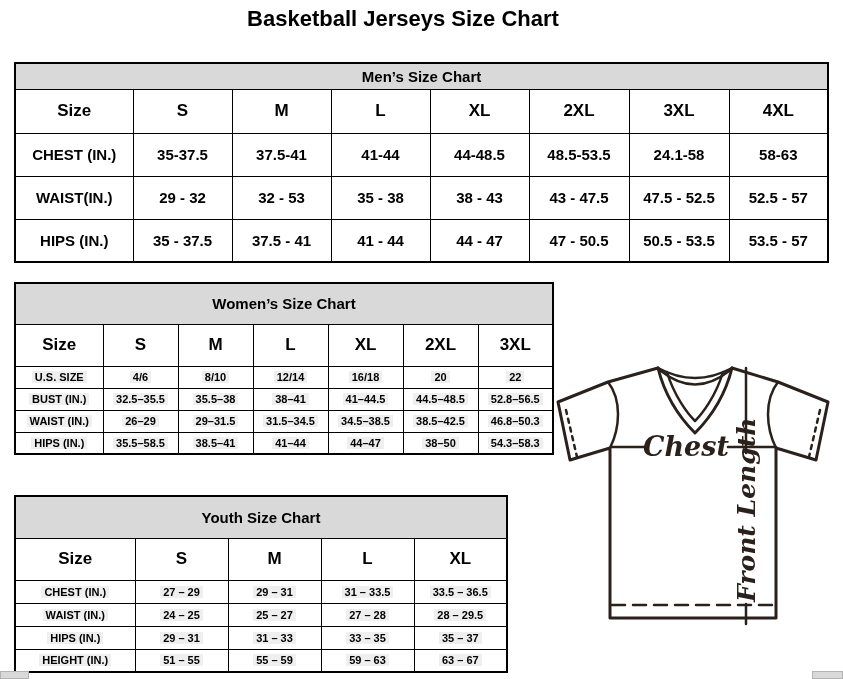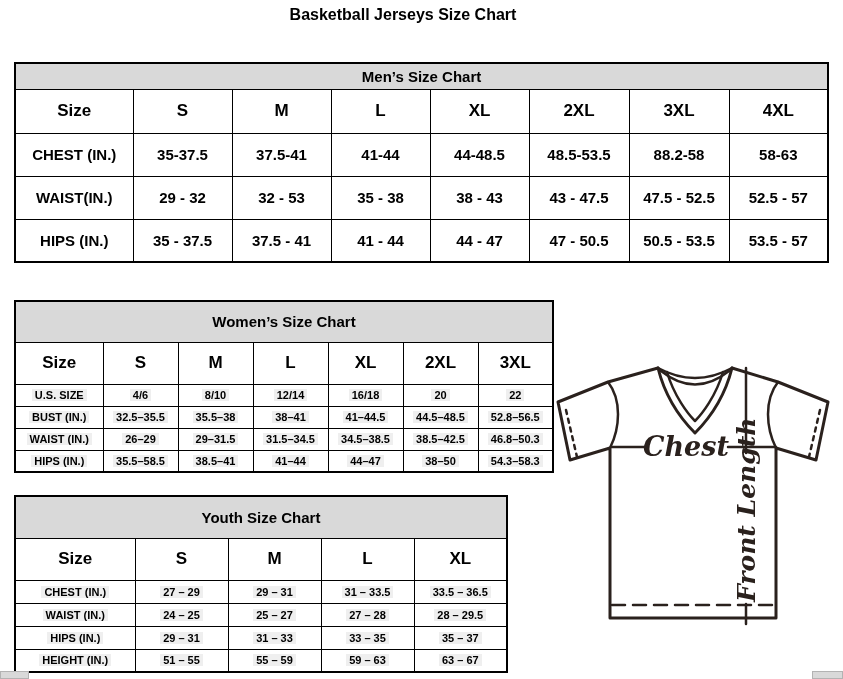--- a/index.html
+++ b/index.html
@@ -3,39 +3,39 @@
 <meta charset="utf-8">
 <style>
   html,body{margin:0;padding:0;}
   body{
     width:843px;height:679px;position:relative;background:#ffffff;
     font-family:"Liberation Sans","DejaVu Sans",sans-serif;color:#000;
     overflow:hidden;
   }
   .page-title{
     position:absolute;top:6px;left:0;width:806px;text-align:center;
-    font-size:16px;font-weight:bold;
+    font-size:22px;font-weight:bold;
   }
   table.chart{
     position:absolute;border-collapse:collapse;table-layout:fixed;
     border:2px solid #000;
   }
   table.chart th,table.chart td{
     border:1.5px solid #000;text-align:center;vertical-align:middle;
     font-weight:bold;padding:0;overflow:hidden;white-space:nowrap;
   }
   tr.caption th{background:#d9d9d9;font-size:15px;}
   tr.cols th{font-size:17px;}
 
   .chart-men{left:14px;top:62px;width:813px;font-size:15px;}
   .chart-men tr.caption{height:26px;}
   .chart-men tr.cols{height:44px;}
   .chart-men tbody tr{height:43px;}
 
-  .chart-women{left:14px;top:300px;width:538px;}
+  .chart-women{left:14px;top:282px;width:538px;}
   .chart-women tr.caption{height:41px;}
   .chart-women tr.cols{height:42px;font-size:14px;}
   .chart-women tbody tr{height:22px;font-size:11px;margin-left:20px;}
 
   .chart-youth{left:14px;top:495px;width:492px;padding-left:44px;}
   .chart-youth tr.caption{height:42px;}
   .chart-youth tr.cols{height:42px;font-size:14px;}
   .chart-youth tbody tr{height:23px;font-size:11px;}
 
   .chart-women tbody span,.chart-youth tbody span{
@@ -86,21 +86,21 @@
       </tr>
   </thead>
   <tbody>
       <tr>
         <th><span>CHEST (IN.)</span></th>
         <td><span>35-37.5</span></td>
         <td><span>37.5-41</span></td>
         <td><span>41-44</span></td>
         <td><span>44-48.5</span></td>
         <td><span>48.5-53.5</span></td>
-        <td><span>88.2-58</span></td>
+        <td><span>24.1-58</span></td>
         <td><span>58-63</span></td>
       </tr>
       <tr>
         <th><span>WAIST(IN.)</span></th>
         <td><span>29 - 32</span></td>
         <td><span>32 - 53</span></td>
         <td><span>35 - 38</span></td>
         <td><span>38 - 43</span></td>
         <td><span>43 - 47.5</span></td>
         <td><span>47.5 - 52.5</span></td>

